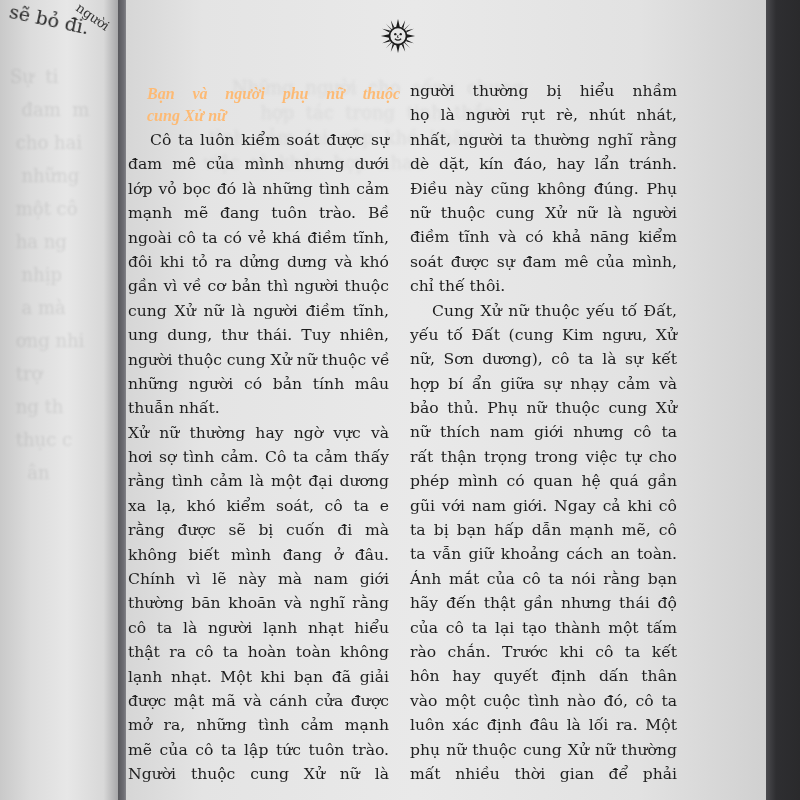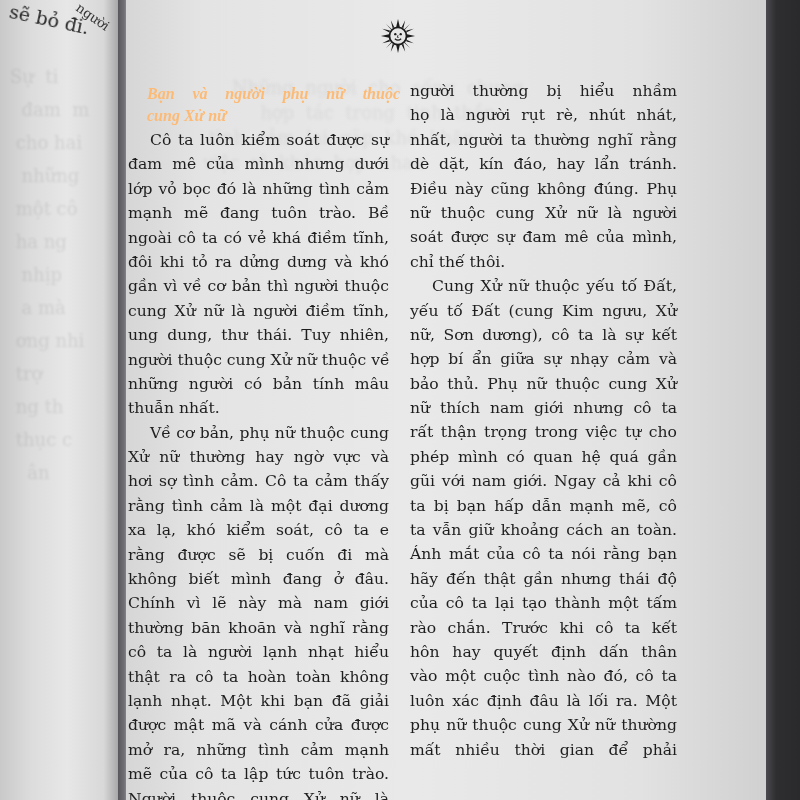--- a/index.html
+++ b/index.html
@@ -224,21 +224,20 @@
       <span class="line">lớp vỏ bọc đó là những tình cảm</span>
       <span class="line">mạnh mẽ đang tuôn trào. Bề</span>
       <span class="line">ngoài cô ta có vẻ khá điềm tĩnh,</span>
       <span class="line">đôi khi tỏ ra dửng dưng và khó</span>
       <span class="line">gần vì về cơ bản thì người thuộc</span>
       <span class="line">cung Xử nữ là người điềm tĩnh,</span>
       <span class="line">ung dung, thư thái. Tuy nhiên,</span>
       <span class="line">người thuộc cung Xử nữ thuộc về</span>
       <span class="line">những người có bản tính mâu</span>
       <span class="line last">thuẫn nhất.</span>
-      <span class="line indent">Về cơ bản, phụ nữ thuộc cung</span>
       <span class="line">Xử nữ thường hay ngờ vực và</span>
       <span class="line">hơi sợ tình cảm. Cô ta cảm thấy</span>
       <span class="line">rằng tình cảm là một đại dương</span>
       <span class="line">xa lạ, khó kiểm soát, cô ta e</span>
       <span class="line">rằng được sẽ bị cuốn đi mà</span>
       <span class="line">không biết mình đang ở đâu.</span>
       <span class="line">Chính vì lẽ này mà nam giới</span>
       <span class="line">thường băn khoăn và nghĩ rằng</span>
       <span class="line">cô ta là người lạnh nhạt hiểu</span>
       <span class="line">thật ra cô ta hoàn toàn không</span>
@@ -248,20 +247,21 @@
       <span class="line">mẽ của cô ta lập tức tuôn trào.</span>
       <span class="line">Người thuộc cung Xử nữ là</span>
     </div>
   <div class="col col-right" id="col-right">
       <span class="line">người thường bị hiểu nhầm</span>
       <span class="line">họ là người rụt rè, nhút nhát,</span>
       <span class="line">nhất, người ta thường nghĩ rằng</span>
       <span class="line">dè dặt, kín đáo, hay lẩn tránh.</span>
       <span class="line">Điều này cũng không đúng. Phụ</span>
       <span class="line">nữ thuộc cung Xử nữ là người</span>
+      <span class="line">điềm tĩnh và có khả năng kiểm</span>
       <span class="line">soát được sự đam mê của mình,</span>
       <span class="line last">chỉ thế thôi.</span>
       <span class="line indent">Cung Xử nữ thuộc yếu tố Đất,</span>
       <span class="line">yếu tố Đất (cung Kim ngưu, Xử</span>
       <span class="line">nữ, Sơn dương), cô ta là sự kết</span>
       <span class="line">hợp bí ẩn giữa sự nhạy cảm và</span>
       <span class="line">bảo thủ. Phụ nữ thuộc cung Xử</span>
       <span class="line">nữ thích nam giới nhưng cô ta</span>
       <span class="line">rất thận trọng trong việc tự cho</span>
       <span class="line">phép mình có quan hệ quá gần</span>

